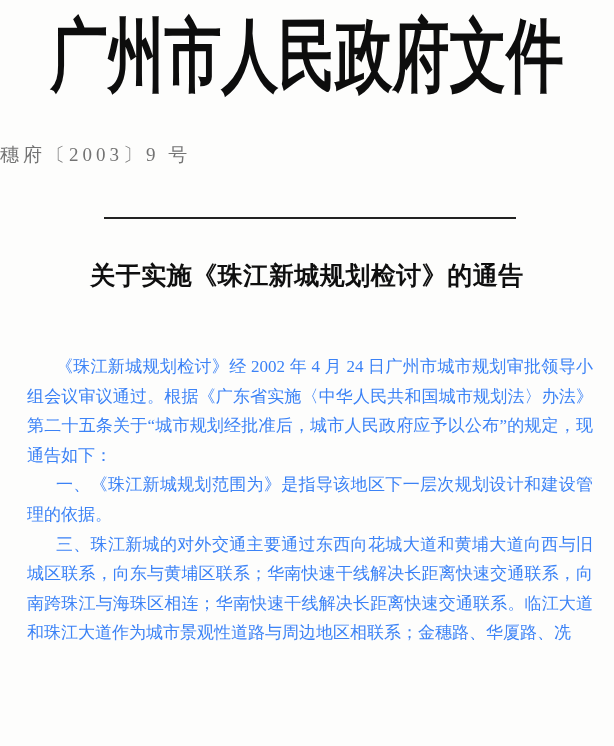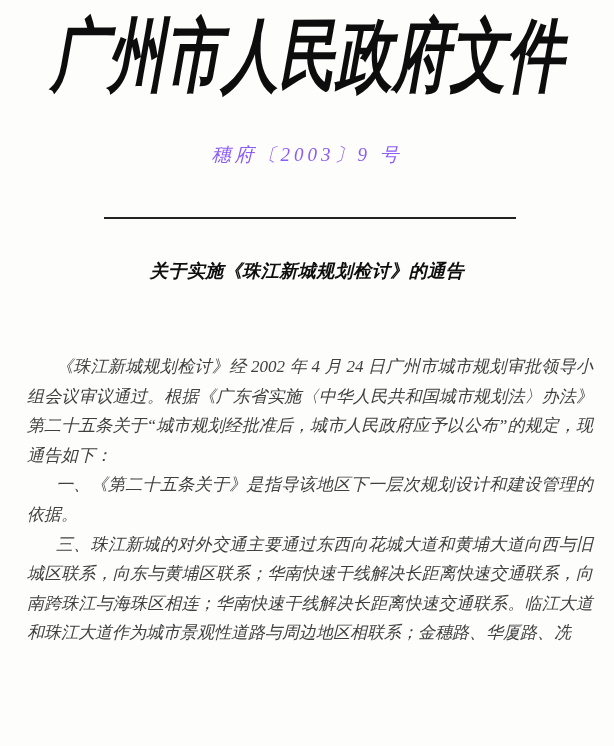--- a/index.html
+++ b/index.html
@@ -12,21 +12,20 @@
       background: #f4f4f2;
       font-family: "Liberation Serif", "DejaVu Serif", serif;
     }
     .page {
       position: relative;
       width: 614px;
       height: 746px;
       overflow: hidden;
       background: #fdfdfc;
       color: #141414;
-      font-style: italic;
     }
     .header-title {
       position: absolute;
       top: 16px;
       left: 0;
       width: 100%;
       margin: 0;
       text-align: center;
       font-size: 57px;
       font-weight: bold;
@@ -35,58 +34,57 @@
       white-space: nowrap;
       transform: scaleY(1.4);
       transform-origin: center top;
       color: #0d0d0d;
     }
     .doc-number {
       position: absolute;
       top: 142px;
       left: 0;
       width: 100%;
-      text-align: center;
       font-size: 19px;
       letter-spacing: 4px;
-      color: #8b5cf6;
+      color: #737373;
     }
     .header-rule {
       position: absolute;
       top: 217px;
       left: 104px;
       width: 412px;
       height: 0;
       margin: 0;
       border: none;
       border-top: 2px solid #222222;
     }
     .subject-title {
       position: absolute;
       top: 259px;
       left: 0;
       width: 100%;
       margin: 0;
       text-align: center;
-      font-size: 18px;
+      font-size: 25px;
       font-weight: bold;
       letter-spacing: 0.5px;
       white-space: nowrap;
       color: #0f0f0f;
     }
     .body-text {
       position: absolute;
       top: 352px;
       left: 27px;
       width: 566px;
       font-size: 17px;
       line-height: 29.6px;
       text-align: justify;
       text-justify: inter-ideograph;
-      color: #404040;
+      color: #3b82f6;
     }
     .body-text p {
       margin: 0;
       text-indent: 1.7em;
     }
   </style>
 </head>
 <body>
 
 <div class="page">
@@ -94,17 +92,17 @@
   <h1 class="header-title">广州市人民政府文件</h1>
 
   <div class="doc-number">穗府〔2003〕9 号</div>
 
   <hr class="header-rule">
 
   <h2 class="subject-title">关于实施《珠江新城规划检讨》的通告</h2>
 
   <div class="body-text">
     <p>《珠江新城规划检讨》经 2002 年 4 月 24 日广州市城市规划审批领导小组会议审议通过。根据《广东省实施〈中华人民共和国城市规划法〉办法》第二十五条关于“城市规划经批准后，城市人民政府应予以公布”的规定，现通告如下：</p>
-    <p>一、《第二十五条关于》是指导该地区下一层次规划设计和建设管理的依据。</p>
+    <p>一、《珠江新城规划范围为》是指导该地区下一层次规划设计和建设管理的依据。</p>
     <p>三、珠江新城的对外交通主要通过东西向花城大道和黄埔大道向西与旧城区联系，向东与黄埔区联系；华南快速干线解决长距离快速交通联系，向南跨珠江与海珠区相连；华南快速干线解决长距离快速交通联系。临江大道和珠江大道作为城市景观性道路与周边地区相联系；金穗路、华厦路、冼</p>
   </div>
 
 </div>
 
 </body></html>

